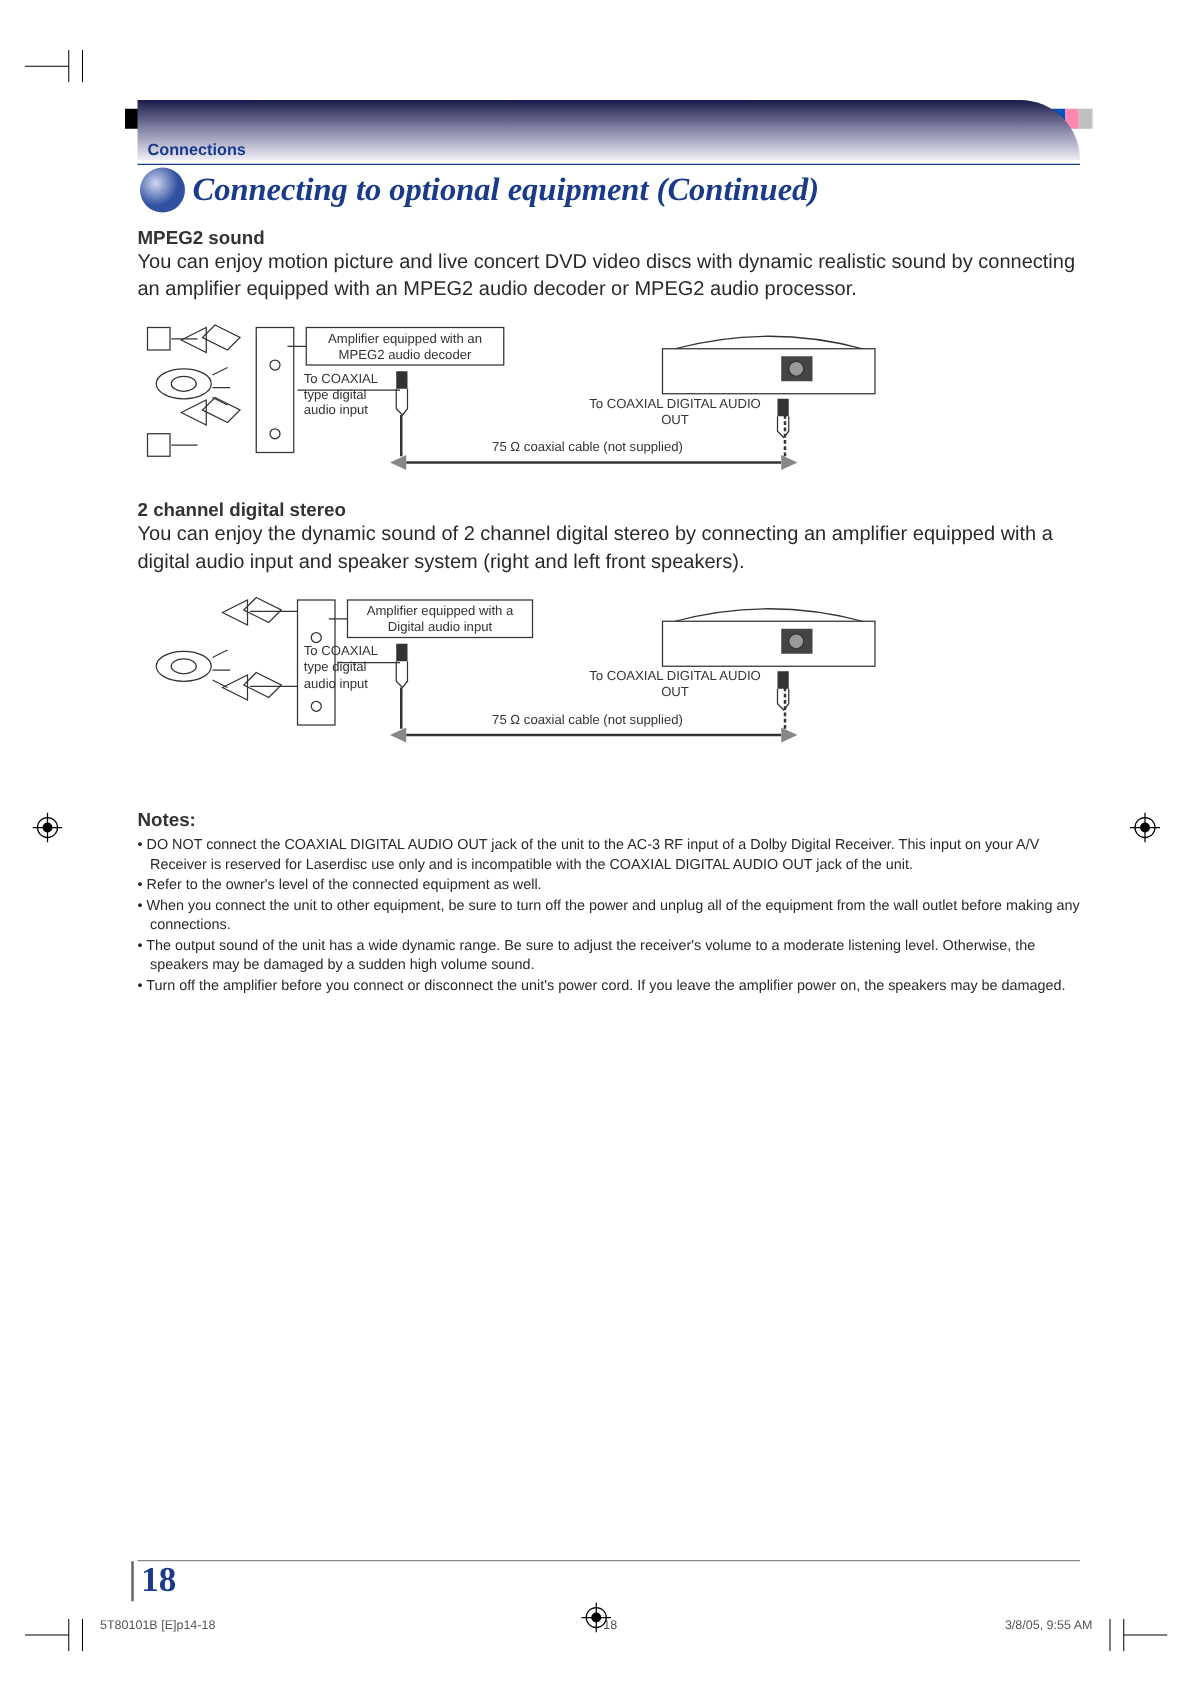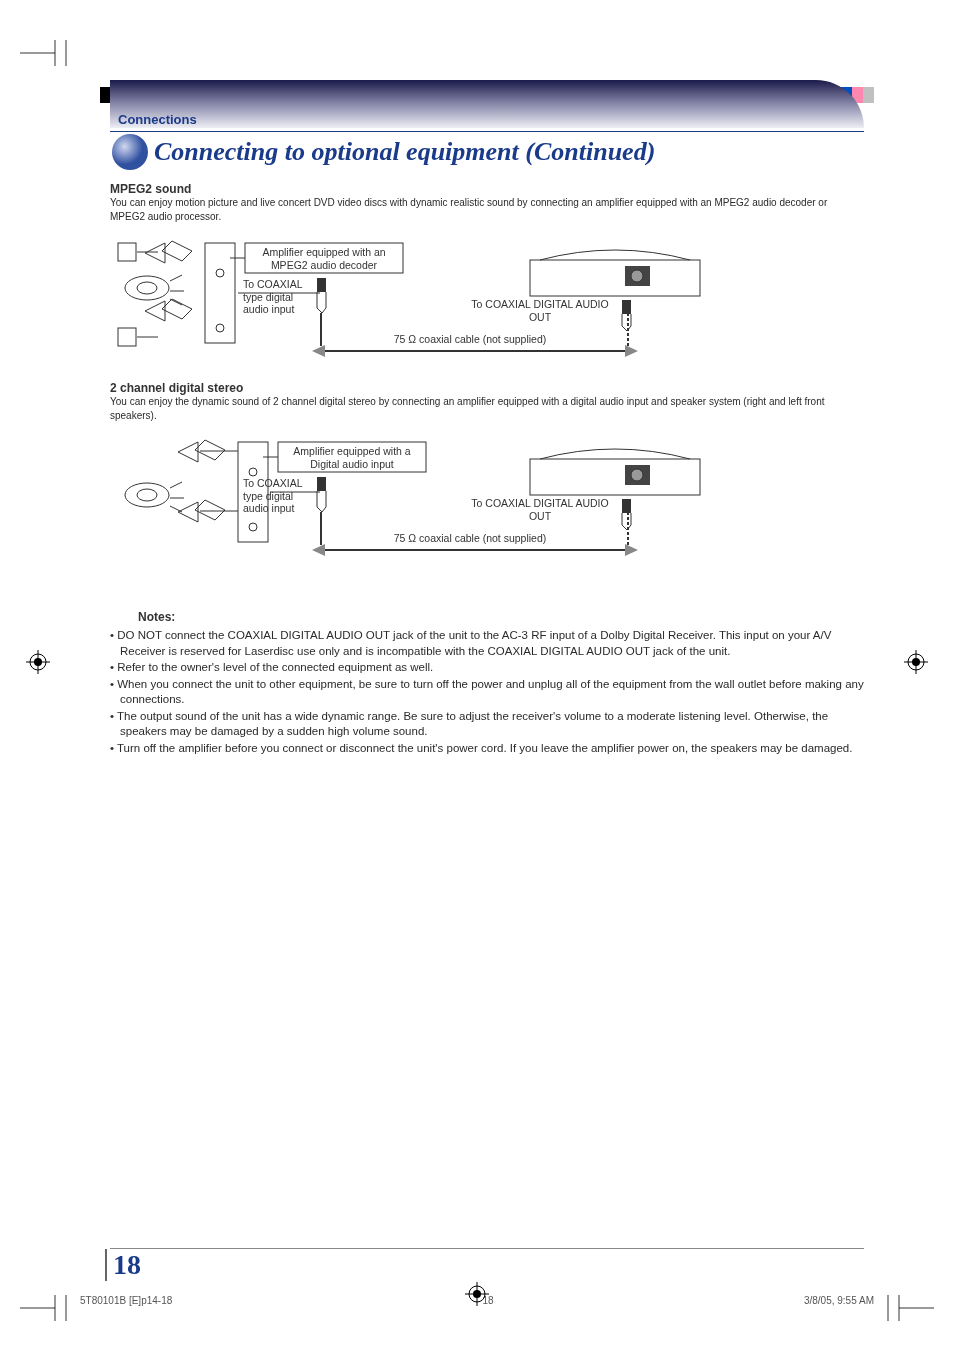--- a/index.html
+++ b/index.html
@@ -87,35 +87,35 @@
       margin-top: 45px;
       background: linear-gradient(to right, #fff 0%, #fff 70%, #d0d0e0 100%);
     }
     .box-heading h2 {
       color: #1a3a8a;
       font-size: 18px;
       font-weight: bold;
     }
     .sub-head {
       font-weight: bold;
-      font-size: 12px;
+      font-size: 15px;
       margin-top: 10px;
     }
     .body-text {
-      font-size: 10px;
+      font-size: 16px;
       line-height: 1.35;
       color: #2a2a2a;
     }
     .diagram {
       width: 100%;
       margin-top: 10px;
       position: relative;
     }
     .notes-section { margin-top: 40px; }
-    .notes-section .sub-head { margin-bottom: 4px; margin-left: 28px; }
+    .notes-section .sub-head { margin-bottom: 4px; }
     .notes-list {
       list-style: none;
       font-size: 11.5px;
       color: #2a2a2a;
       line-height: 1.35;
     }
     .notes-list li {
       padding-left: 10px;
       text-indent: -10px;
       margin-bottom: 1px;

